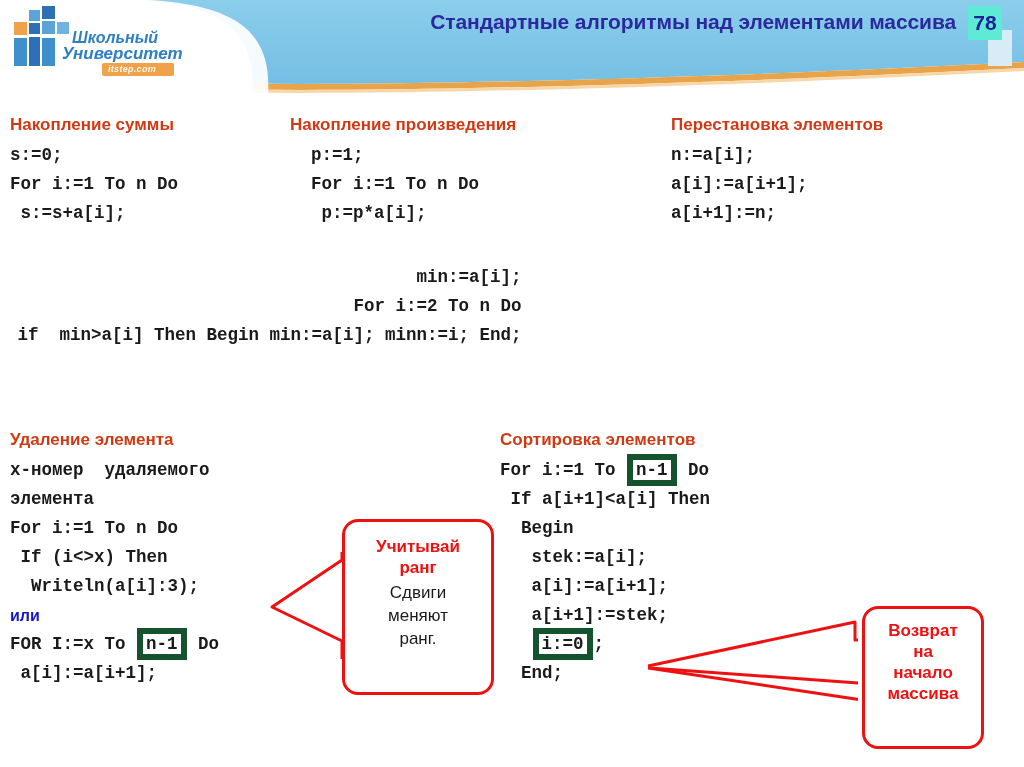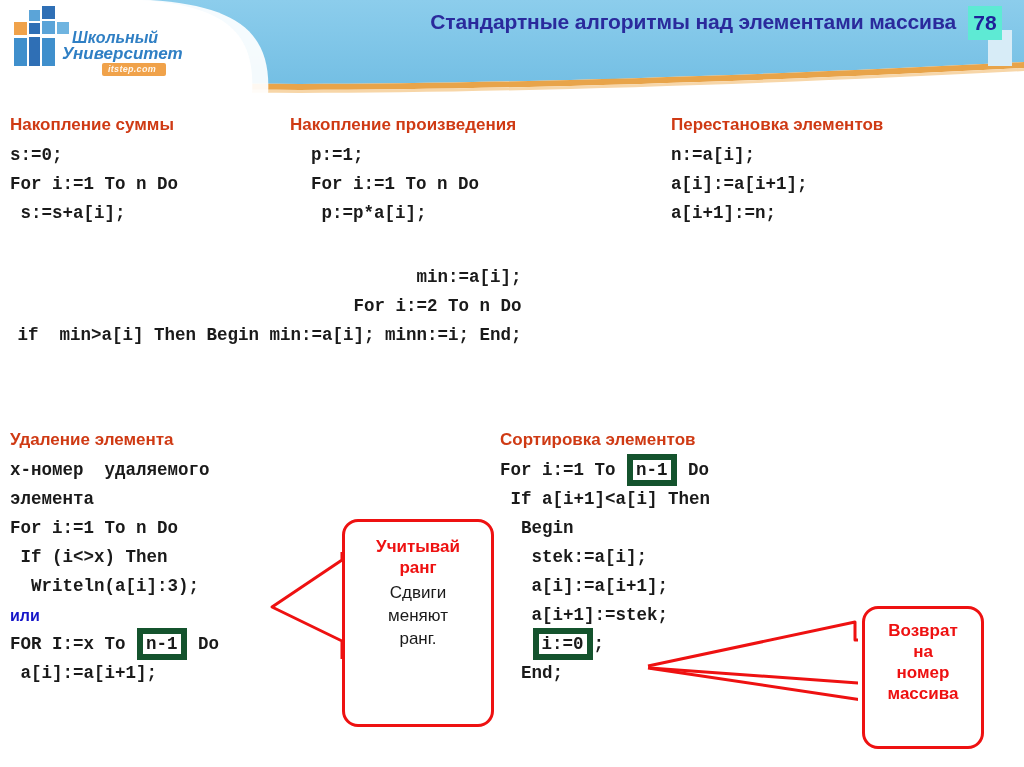--- a/index.html
+++ b/index.html
@@ -42,21 +42,21 @@
   #logo-text-1 { left: 58px; top: 23px; font-size: 16px; }
   #logo-text-2 { left: 48px; top: 38px; font-size: 17px; }
   #logo-badge {
     position: absolute;
     left: 88px; top: 57px;
     background: #f0a24a;
     color: #fff6ea;
     font-size: 9px;
     font-weight: bold;
     font-style: italic;
-    padding: 1px 10px 2px 6px;
+    padding: 1px 18px 2px 6px;
     border-radius: 2px;
     letter-spacing: .3px;
   }
 
   #slide-title {
     position: absolute;
     left: 196px; top: 10px;
     width: 760px;
     text-align: right;
     font-size: 21px;
@@ -130,21 +130,21 @@
     font-size: 17px;
     line-height: 21px;
   }
   .bubble-black {
     color: #1a1a1a;
     font-size: 17px;
     line-height: 23px;
   }
   #bubble-rank {
     left: 342px; top: 519px;
-    width: 152px; height: 208px;
+    width: 152px; height: 176px;
     padding-top: 14px;
   }
   #bubble-return {
     left: 862px; top: 606px;
     width: 122px; height: 143px;
     padding-top: 11px;
   }
   svg.overlay {
     position: absolute;
     left: 0; top: 0;
@@ -262,15 +262,15 @@
   <div class="bubble-red">Учитывай</div>
   <div class="bubble-red">ранг</div>
   <div class="bubble-black" style="margin-top:3px;">Сдвиги</div>
   <div class="bubble-black">меняют</div>
   <div class="bubble-black">ранг.</div>
 </div>
 
 <div class="bubble" id="bubble-return">
   <div class="bubble-red">Возврат</div>
   <div class="bubble-red">на</div>
-  <div class="bubble-red">номер</div>
+  <div class="bubble-red">начало</div>
   <div class="bubble-red">массива</div>
 </div>
 
 </body></html>

